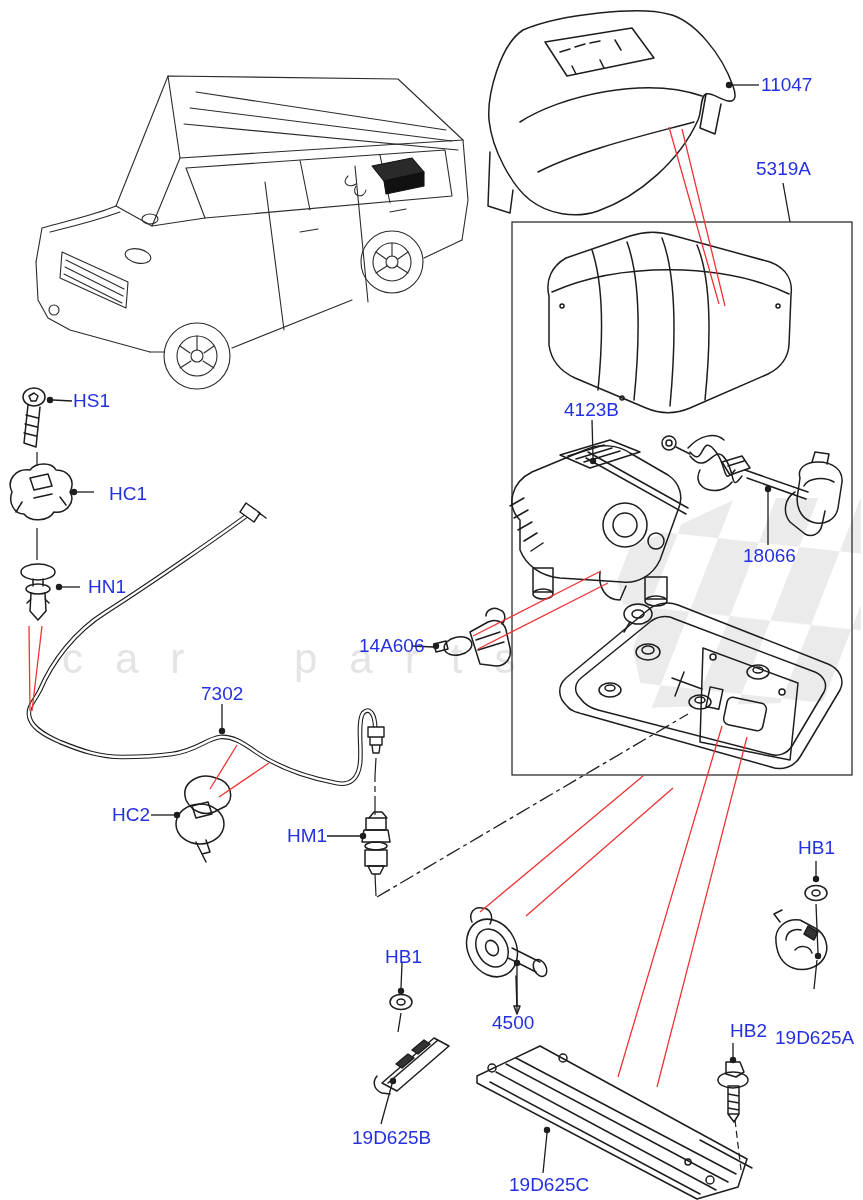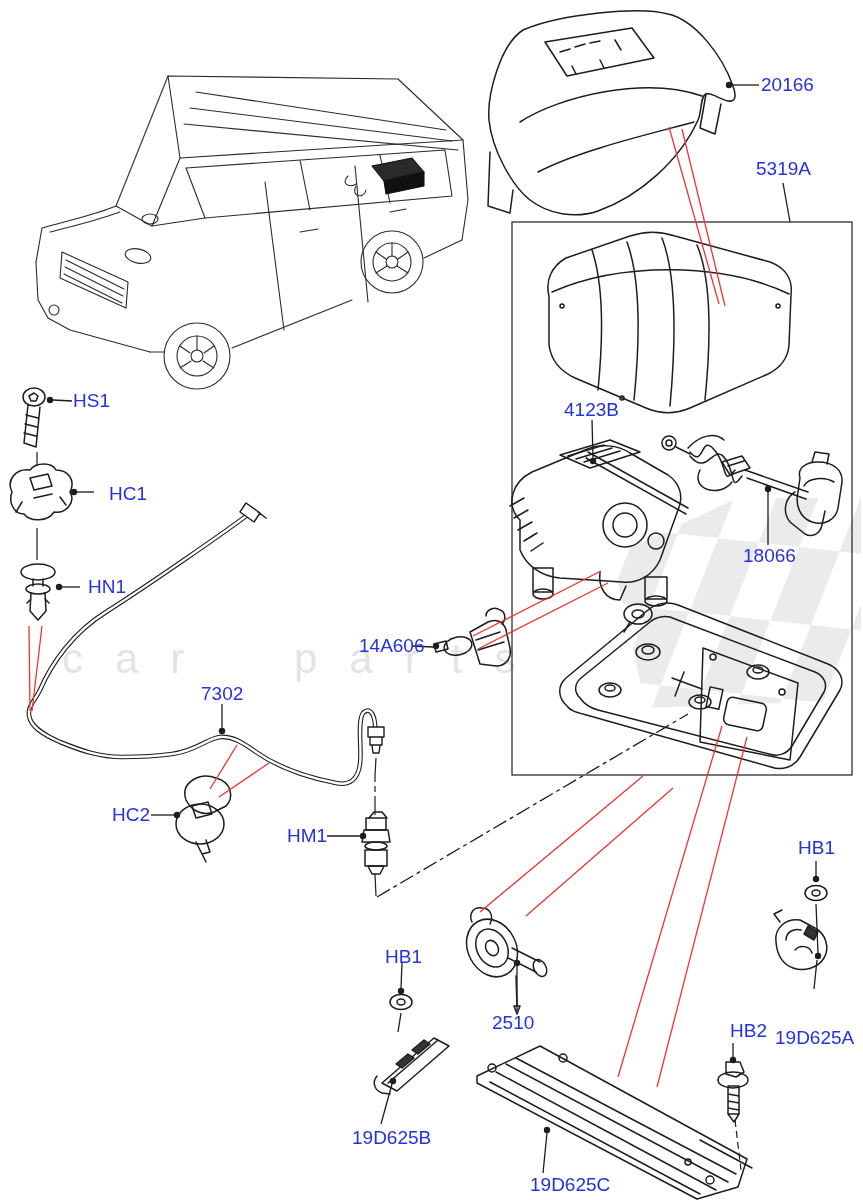--- a/index.html
+++ b/index.html
@@ -290,31 +290,31 @@
       <circle cx="401" cy="991" r="3.2"></circle>
         <circle cx="393" cy="1081" r="3.2"></circle>
       <circle cx="517" cy="963" r="3.2"></circle>
         <circle cx="547" cy="1130" r="3.2"></circle>
       <circle cx="733" cy="1060" r="3.2"></circle>
         <circle cx="816" cy="879" r="3.2"></circle>
       <circle cx="818" cy="956" r="3.2"></circle>
     </g>
   </svg>
 
-  <div class="lbl" style="left:761px;top:75px">20166</div>
+  <div class="lbl" style="left:761px;top:75px">11047</div>
   <div class="lbl" style="left:756px;top:159px">5319A</div>
   <div class="lbl" style="left:564px;top:400px">4123B</div>
   <div class="lbl" style="left:743px;top:546px">18066</div>
   <div class="lbl" style="left:359px;top:636px">14A606</div>
   <div class="lbl" style="left:201px;top:684px">7302</div>
   <div class="lbl" style="left:73px;top:391px">HS1</div>
   <div class="lbl" style="left:109px;top:484px">HC1</div>
   <div class="lbl" style="left:88px;top:577px">HN1</div>
   <div class="lbl" style="left:112px;top:805px">HC2</div>
   <div class="lbl" style="left:287px;top:826px">HM1</div>
   <div class="lbl" style="left:385px;top:947px">HB1</div>
   <div class="lbl" style="left:352px;top:1128px">19D625B</div>
-  <div class="lbl" style="left:492px;top:1013px">2510</div>
-  <div class="lbl" style="left:530px;top:1175px">19D625C</div>
+  <div class="lbl" style="left:492px;top:1013px">4500</div>
+  <div class="lbl" style="left:509px;top:1175px">19D625C</div>
   <div class="lbl" style="left:730px;top:1021px">HB2</div>
   <div class="lbl" style="left:798px;top:838px">HB1</div>
   <div class="lbl" style="left:775px;top:1028px">19D625A</div>
 </div>
 
 </body></html>

